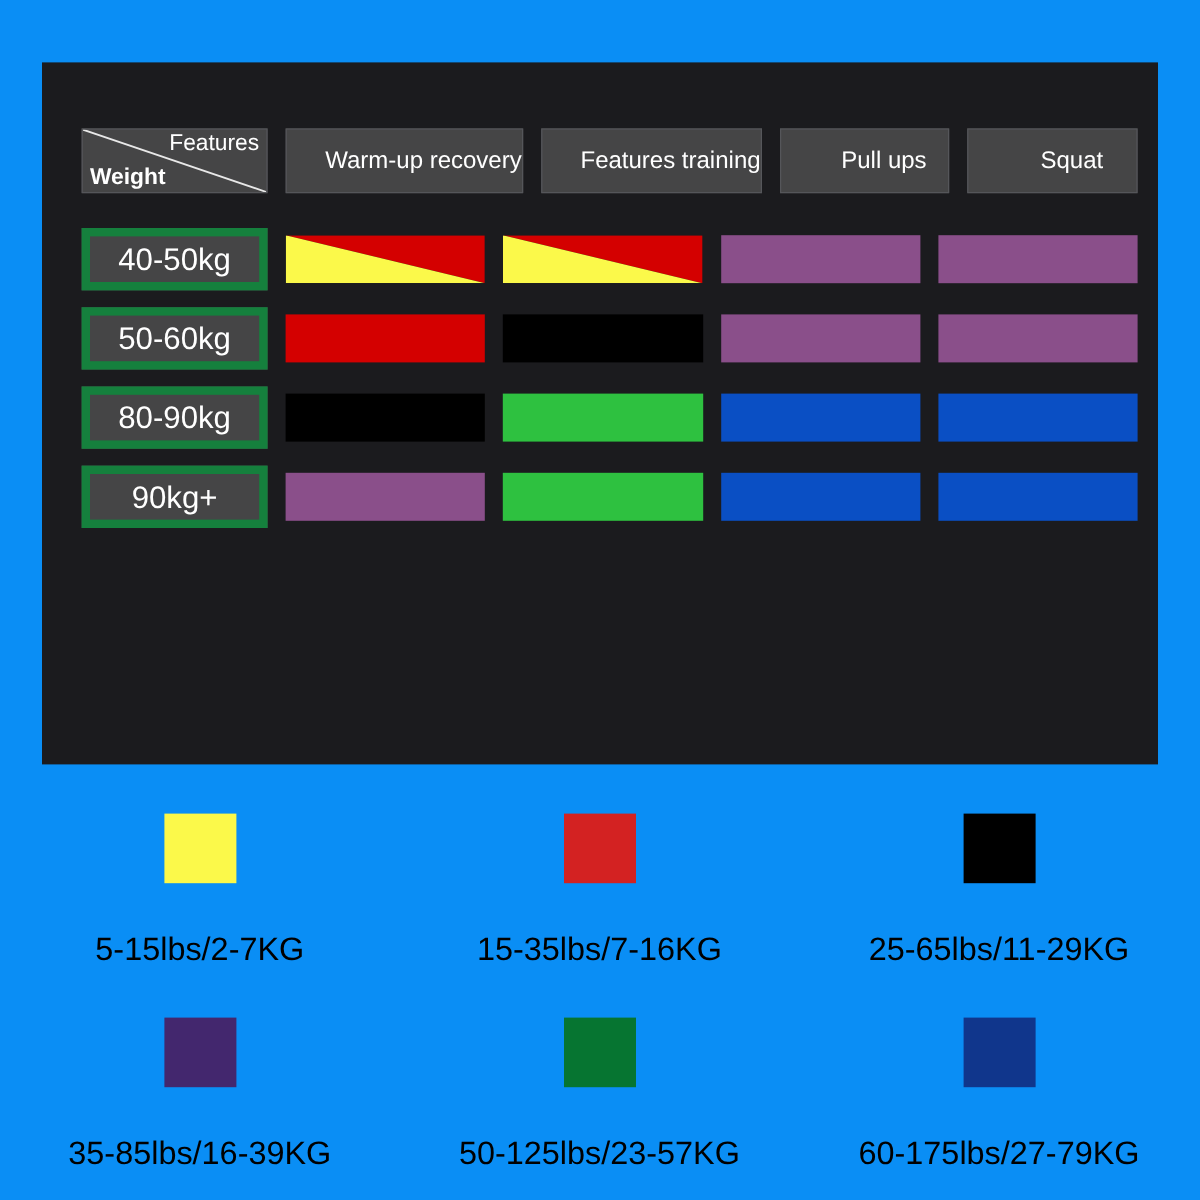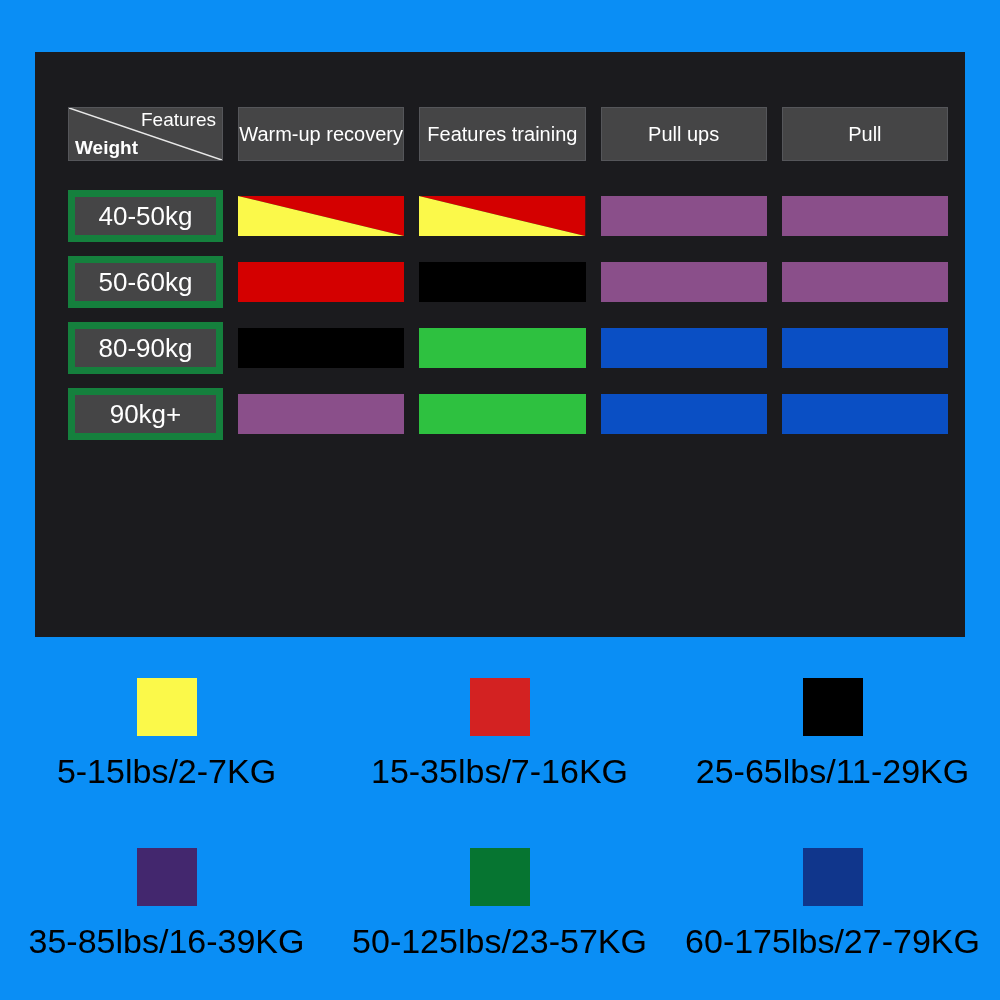--- a/index.html
+++ b/index.html
@@ -83,21 +83,21 @@
   .corner-weight {
     position: absolute;
     left: 6px;
     bottom: 3px;
     color: #ffffff;
     font-size: 19px;
     line-height: 1;
     font-weight: bold;
   }
 
-  .col-feature { flex: 1 1 0; }
+  .col-feature { flex: 1 1 0; padding-left: 32px; }
 
   
   .body-row {
     display: flex;
     align-items: center;
     height: 52px;
     margin-bottom: 14px;
   }
   .body-row:last-child { margin-bottom: 0; }
 
@@ -150,23 +150,23 @@
     left: 50%;
     transform: translateX(-50%);
     top: 18px;
     width: 60px;
     height: 58px;
   }
   .legend-label {
     position: absolute;
     left: 50%;
     transform: translateX(-50%);
-    top: 92px;
+    top: 116px;
     color: #000000;
-    font-size: 34px;
+    font-size: 27px;
     white-space: nowrap;
   }
 </style>
 </head>
 <body>
 
 <div id="panel">
 
   <div id="table">
 
@@ -176,21 +176,21 @@
         <svg viewBox="0 0 155 54" preserveAspectRatio="none">
           <line x1="0" y1="0" x2="155" y2="54" stroke="#e8e8e8" stroke-width="1.6"></line>
         </svg>
         <span class="corner-feat">Features</span>
         <span class="corner-weight">Weight</span>
       </div>
 
       <div class="hdr-cell col-feature">Warm-up recovery</div>
       <div class="hdr-cell col-feature">Features training</div>
       <div class="hdr-cell col-feature">Pull ups</div>
-      <div class="hdr-cell col-feature">Pull</div>
+      <div class="hdr-cell col-feature">Squat</div>
     </div>
 
     <div id="rows-host">
         <div class="body-row">
           <div class="rowlabel">40-50kg</div>
           <div class="cell split">
             <svg viewBox="0 0 100 40" preserveAspectRatio="none">
               <polygon points="0,0 100,0 100,40" fill="#d40000"></polygon>
               <polygon points="0,0 100,40 0,40" fill="#fbf94a"></polygon>
             </svg>

